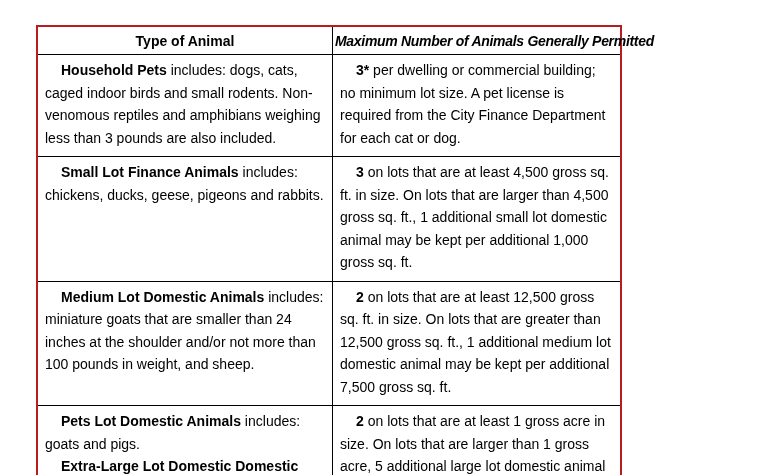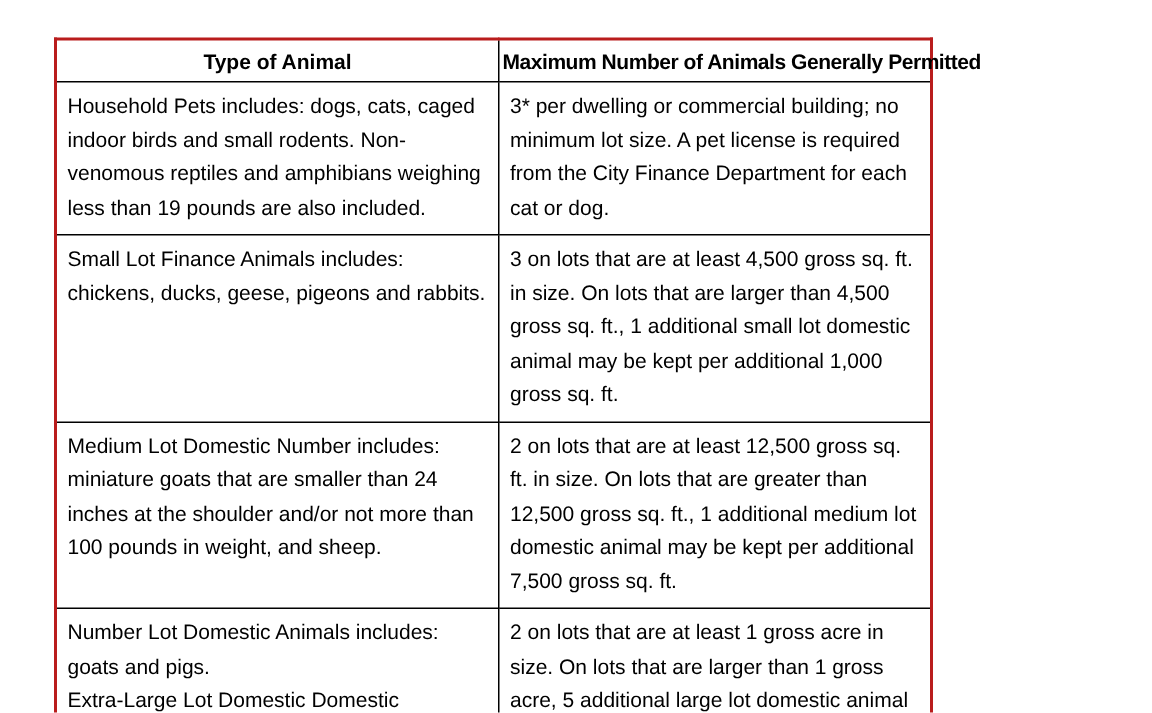--- a/index.html
+++ b/index.html
@@ -35,27 +35,28 @@
   col.col-permitted{ width: 49.4%; }
   table.animal-table th {
     font-weight: bold;
     text-align: center;
     padding: 5px 2px 4px 2px;
     line-height: 18px;
     white-space: nowrap;
   }
   th.th-permitted {
     letter-spacing: -0.3px;
+    font-style: italic;
   }
   table.animal-table td {
     padding: 4px 7px 7px 7px;
     line-height: 22.5px;
     text-align: left;
   }
-  .b { font-weight: normal; }
+  .b { font-weight: bold; margin-left: 16px; }
   .para { margin: 0; }
 </style>
 </head>
 <body>
 
 <div class="doc-page">
   <table class="animal-table">
     <colgroup>
       <col class="col-animal">
       <col class="col-permitted">
@@ -63,48 +64,48 @@
     <thead>
       <tr>
         <th>Type of Animal</th>
         <th class="th-permitted">Maximum Number of Animals Generally Permitted</th>
       </tr>
     </thead>
     <tbody>
 
       <tr>
         <td>
-            <div class="para"><span class="b">Household Pets</span><span> includes: dogs, cats, caged indoor birds and small rodents. Non-venomous reptiles and amphibians weighing less than 19 pounds are also included.</span></div>
+            <div class="para"><span class="b">Household Pets</span><span> includes: dogs, cats, caged indoor birds and small rodents. Non-venomous reptiles and amphibians weighing less than 3 pounds are also included.</span></div>
           </td>
         <td>
             <div class="para"><span class="b">3*</span><span> per dwelling or commercial building; no minimum lot size. A pet license is required from the City Finance Department for each cat or dog.</span></div>
           </td>
       </tr>
 
       <tr>
         <td>
             <div class="para"><span class="b">Small Lot Finance Animals</span><span> includes: chickens, ducks, geese, pigeons and rabbits.</span></div>
           </td>
         <td>
             <div class="para"><span class="b">3</span><span> on lots that are at least 4,500 gross sq. ft. in size. On lots that are larger than 4,500 gross sq. ft., 1 additional small lot domestic animal may be kept per additional 1,000 gross sq. ft.</span></div>
           </td>
       </tr>
 
       <tr>
         <td>
-            <div class="para"><span class="b">Medium Lot Domestic Number</span><span> includes: miniature goats that are smaller than 24 inches at the shoulder and/or not more than 100 pounds in weight, and sheep.</span></div>
+            <div class="para"><span class="b">Medium Lot Domestic Animals</span><span> includes: miniature goats that are smaller than 24 inches at the shoulder and/or not more than 100 pounds in weight, and sheep.</span></div>
           </td>
         <td>
             <div class="para"><span class="b">2</span><span> on lots that are at least 12,500 gross sq. ft. in size. On lots that are greater than 12,500 gross sq. ft., 1 additional medium lot domestic animal may be kept per additional 7,500 gross sq. ft.</span></div>
           </td>
       </tr>
 
       <tr>
         <td>
-            <div class="para"><span class="b">Number Lot Domestic Animals</span><span> includes: goats and pigs.</span></div>
+            <div class="para"><span class="b">Pets Lot Domestic Animals</span><span> includes: goats and pigs.</span></div>
             <div class="para"><span class="b">Extra-Large Lot Domestic Domestic</span><span> includes: horses, donkeys, cows and llamas.</span></div>
           </td>
         <td>
             <div class="para"><span class="b">2</span><span> on lots that are at least 1 gross acre in size. On lots that are larger than 1 gross acre, 5 additional large lot domestic animal may be kept per additional 43,560 sq. ft.</span></div>
           </td>
       </tr>
 
     </tbody>
   </table>
 </div>

